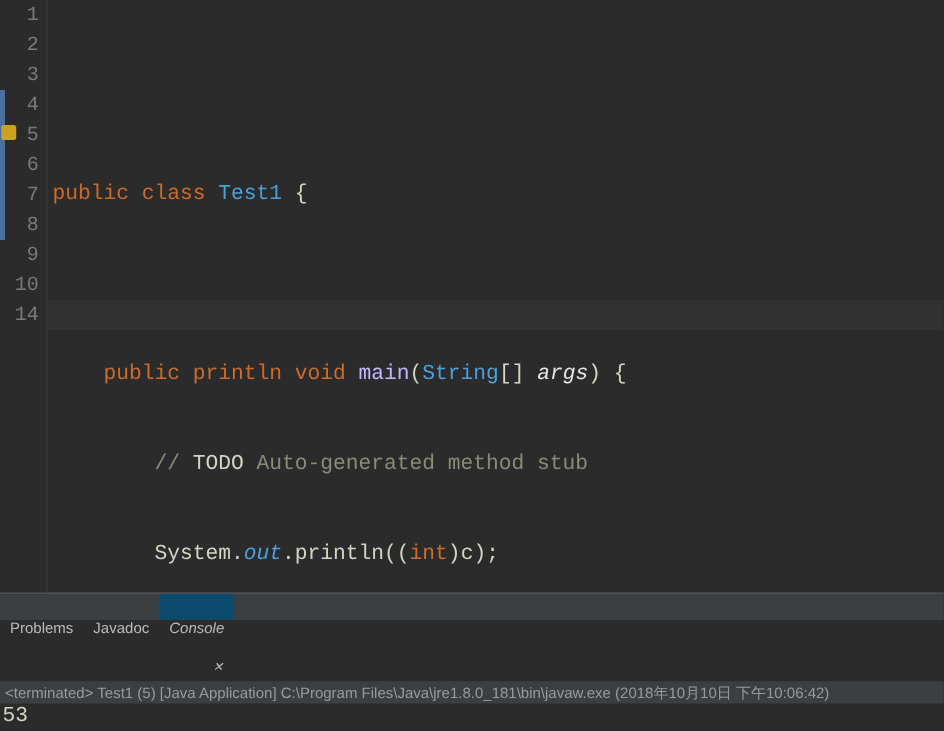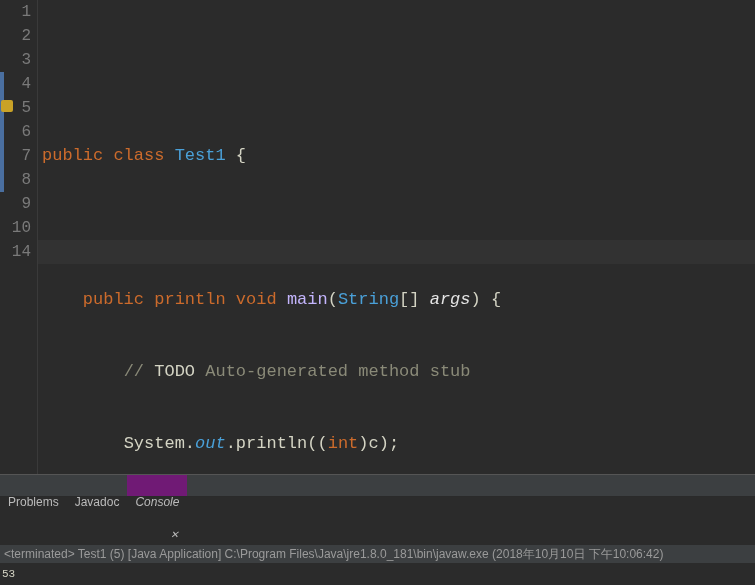--- a/index.html
+++ b/index.html
@@ -93,21 +93,21 @@
   .tab {
     display: flex;
     align-items: flex-end;
     height: 100%;
     padding: 0 8px;
     gap: 20px;
     cursor: pointer;
     flex-direction: column;
   }
   .tab.active {
-    background: #701a75;
+    background: #0c4a6e;
     font-style: italic;
   }
   .tab-close {
     width: 10px;
     height: 10px;
     display: inline-flex;
     align-items: center;
     justify-content: center;
     font-size: 10px;
   }
@@ -132,21 +132,21 @@
     align-items: center;
     white-space: nowrap;
     overflow: hidden;
     margin-top: 48px;
   }
   .console-out {
     height: 22px;
     background: #2b2b2b;
     color: #d4d4c4;
     font-family: "Consolas","Courier New",monospace;
-    font-size: 11px;
+    font-size: 17px;
     padding-left: 2px;
     line-height: 22px;
   }
 </style>
 </head>
 <body>
 
 <div class="editor">
   <div class="gutter">
     <div class="gutter-line"><span>1</span></div>

